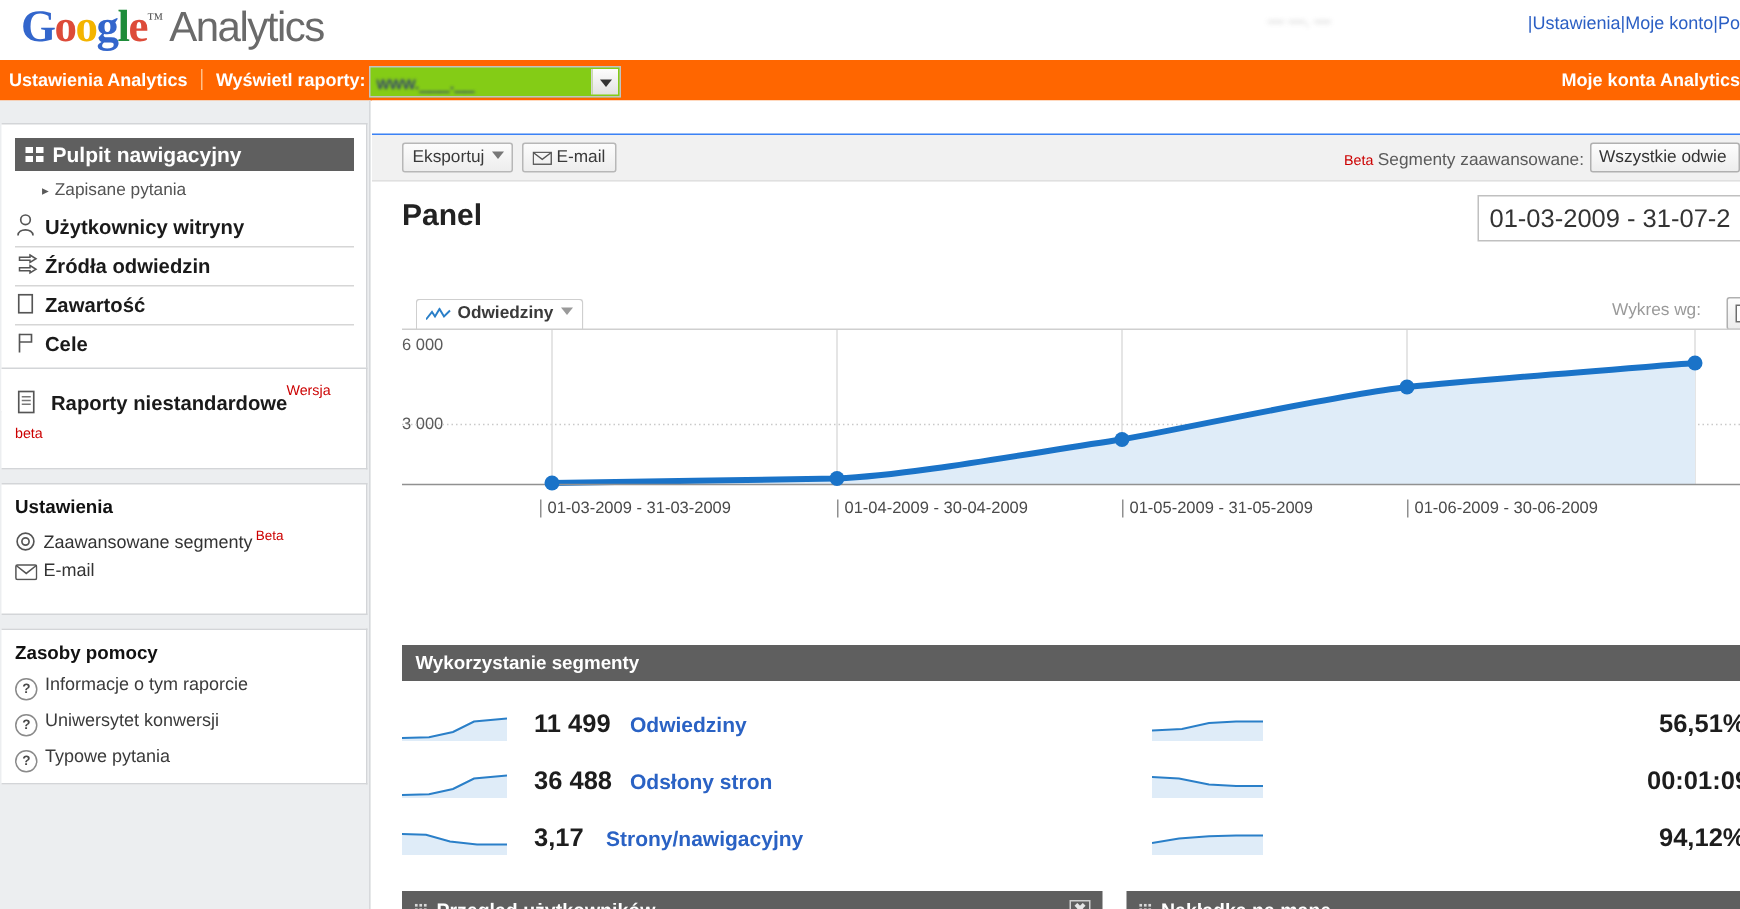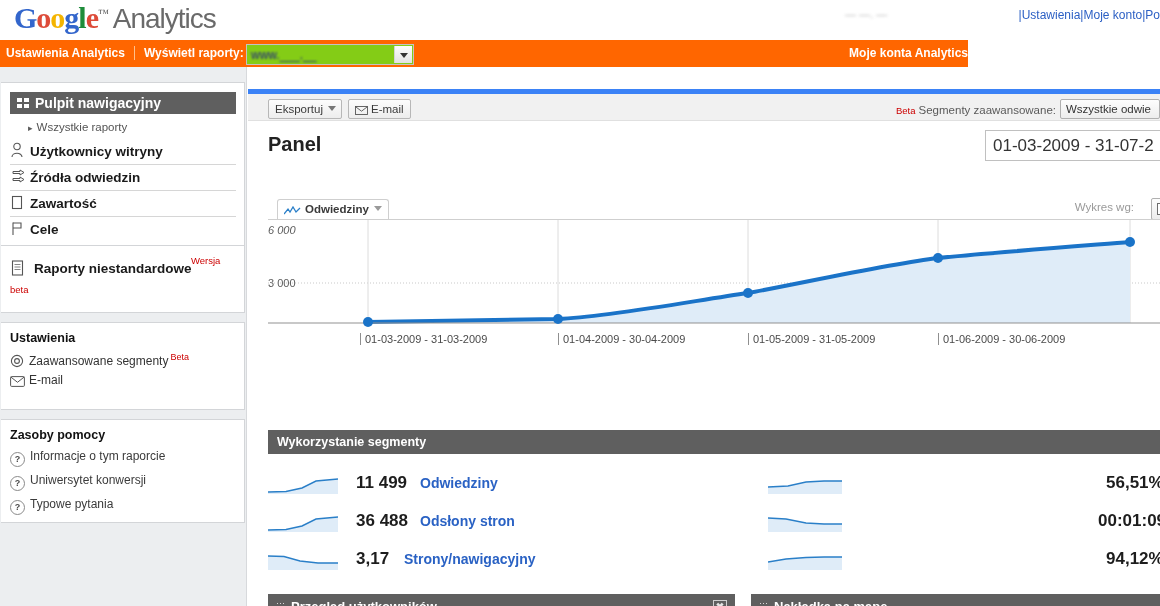--- a/index.html
+++ b/index.html
@@ -45,21 +45,21 @@
     position: absolute; top: 8px; right: 185px;
     width: 130px; height: 14px;
     color: #9a9a9a; font-size: 11px;
     overflow: hidden; white-space: nowrap;
     filter: blur(1.6px);
     opacity: .75;
   }
 
   
   .orangebar {
-    position: absolute; left: 0; top: 40px; width: 968px; height: 27px;
+    position: absolute; left: 0; top: 40px; width: 1160px; height: 27px;
     background: #ff6600;
     color: #fff;
   }
   .orangebar .oleft {
     position: absolute; left: 6px; top: 6px;
     font-size: 12px; font-weight: bold; white-space: nowrap;
   }
   .orangebar .vsep {
     display: inline-block; width: 1px; height: 14px;
     background: #ffc08a; margin: 0 9px; vertical-align: -3px;
@@ -192,21 +192,21 @@
   }
 
   
   .main {
     position: absolute; left: 248px; top: 67px;
     width: 912px; height: 539px;
     background: #fff;
   }
   .toolbar {
     position: absolute; left: 0; top: 22px; width: 912px; height: 32px;
-    background: #f1f1f1; border-top: 5px solid #3b82f6; border-bottom: 1px solid #e0e0e0;
+    background: #f1f1f1; border-top: 1px solid #3b82f6; border-bottom: 1px solid #e0e0e0;
     box-sizing: border-box;
   }
   .btn {
     position: absolute; top: 5px; height: 20px;
     background: linear-gradient(#fcfcfc,#ededed);
     border: 1px solid #b7b7b7; border-radius: 2px;
     font-size: 11.5px; color: #3a3a3a; line-height: 19px;
     padding: 0 6px; box-sizing: border-box; white-space: nowrap;
   }
   #btn-export { left: 20px; width: 74px; }
@@ -368,21 +368,21 @@
   </div>
 
   <div class="sidebar">
 
     <div class="side-card" id="card-nav">
       <div class="navitem-active">
         <span class="gicon"><i></i><i></i><i></i><i></i></span><span>Pulpit nawigacyjny</span>
       </div>
 
       <div class="subitem">
-        <span class="tri">▸</span><span>Wszystkie raporty</span>
+        <span class="tri">▸</span><span>Zapisane pytania</span>
       </div>
 
       <div class="navrow" id="nav-users">
         <span class="ic">
           <svg width="14" height="16" viewBox="0 0 14 16">
               <circle cx="7" cy="4.5" r="3.2" fill="none" stroke="#555" stroke-width="1.1"></circle>
               <path d="M2 15 C2 10 12 10 12 15" fill="none" stroke="#555" stroke-width="1.1"></path>
             </svg>
         </span><span>Użytkownicy witryny</span>
       </div>
@@ -491,21 +491,21 @@
             </svg>
         </span><span>Odwiedziny</span><span class="caret"></span>
       </div>
 
       <div class="chart-wg">
         <span>Wykres wg:</span>
         <span class="minibtn"></span>
       </div>
 
       <div class="chart-area">
-        <div class="ylab" style="left:0px; top:4px;font-style:italic;">6 000</div>
+        <div class="ylab" style="left:0px; top:4px;">6 000</div>
         <div class="ylab" style="left:0px; top:57px;">3 000</div>
 
         <svg class="chart-svg" width="892" height="135">
 
           <line x1="0" y1="63" x2="892" y2="63" stroke="#c9c9c9" stroke-width="1" stroke-dasharray="1,2"></line>
 
           <line x1="100" y1="0" x2="100" y2="103" stroke="#dcdcdc" stroke-width="1"></line>
           <line x1="290" y1="0" x2="290" y2="103" stroke="#dcdcdc" stroke-width="1"></line>
           <line x1="480" y1="0" x2="480" y2="103" stroke="#dcdcdc" stroke-width="1"></line>
           <line x1="670" y1="0" x2="670" y2="103" stroke="#dcdcdc" stroke-width="1"></line>

